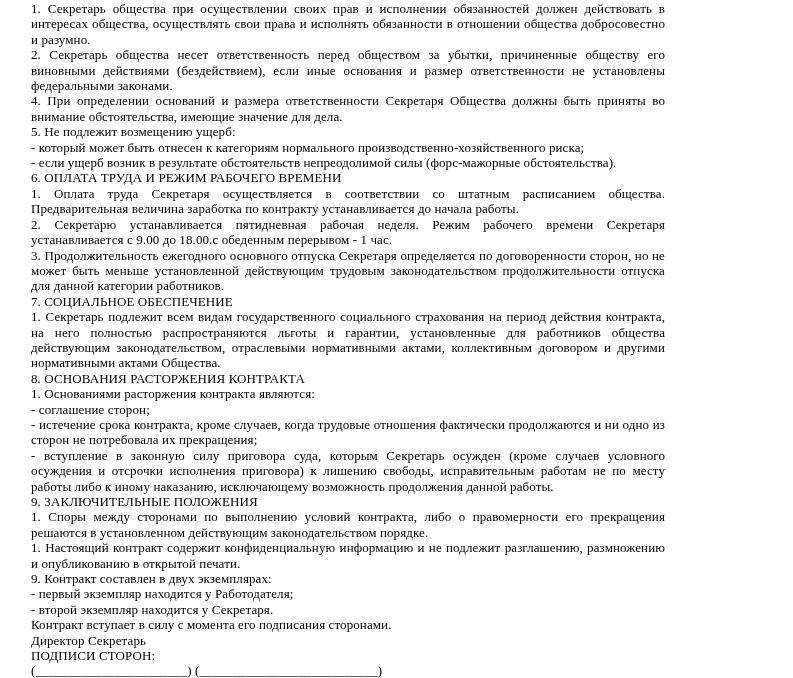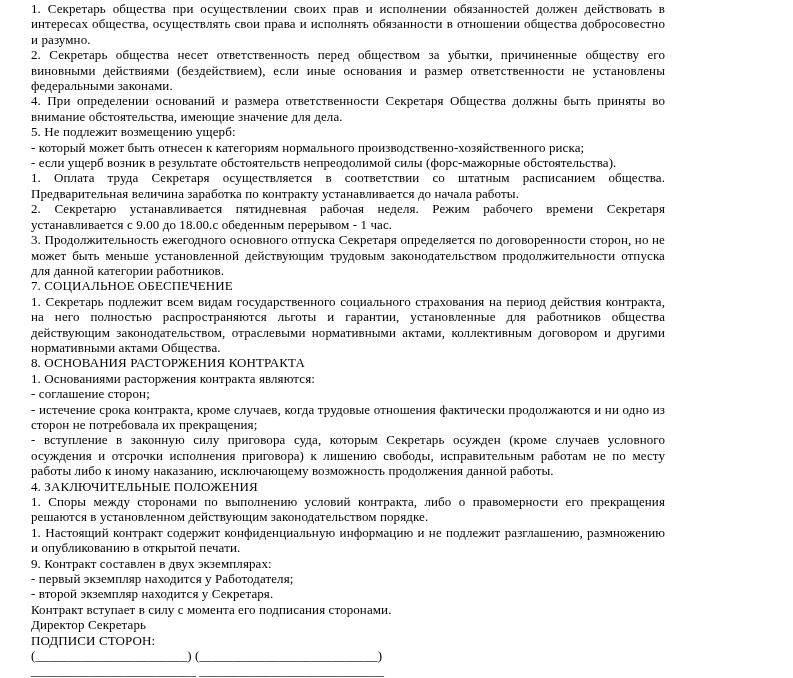--- a/index.html
+++ b/index.html
@@ -37,31 +37,32 @@
 </head>
 <body>
 
 <div class="page">
   <p>1. Секретарь общества при осуществлении своих прав и исполнении обязанностей должен действовать в интересах общества, осуществлять свои права и исполнять обязанности в отношении общества добросовестно и разумно.</p>
   <p>2. Секретарь общества несет ответственность перед обществом за убытки, причиненные обществу его виновными действиями (бездействием), если иные основания и размер ответственности не установлены федеральными законами.</p>
   <p>4. При определении оснований и размера ответственности Секретаря Общества должны быть приняты во внимание обстоятельства, имеющие значение для дела.</p>
   <p>5. Не подлежит возмещению ущерб:</p>
   <p>- который может быть отнесен к категориям нормального производственно-хозяйственного риска;</p>
   <p>- если ущерб возник в результате обстоятельств непреодолимой силы (форс-мажорные обстоятельства).</p>
+  <p>6. ОПЛАТА ТРУДА И РЕЖИМ РАБОЧЕГО ВРЕМЕНИ</p>
   <p>1. Оплата труда Секретаря осуществляется в соответствии со штатным расписанием общества. Предварительная величина заработка по контракту устанавливается до начала работы.</p>
   <p>2. Секретарю устанавливается пятидневная рабочая неделя. Режим рабочего времени Секретаря устанавливается с 9.00 до 18.00.с обеденным перерывом - 1 час.</p>
   <p>3. Продолжительность ежегодного основного отпуска Секретаря определяется по договоренности сторон, но не может быть меньше установленной действующим трудовым законодательством продолжительности отпуска для данной категории работников.</p>
   <p>7. СОЦИАЛЬНОЕ ОБЕСПЕЧЕНИЕ</p>
   <p>1. Секретарь подлежит всем видам государственного социального страхования на период действия контракта, на него полностью распространяются льготы и гарантии, установленные для работников общества действующим законодательством, отраслевыми нормативными актами, коллективным договором и другими нормативными актами Общества.</p>
   <p>8. ОСНОВАНИЯ РАСТОРЖЕНИЯ КОНТРАКТА</p>
   <p>1. Основаниями расторжения контракта являются:</p>
   <p>- соглашение сторон;</p>
   <p>- истечение срока контракта, кроме случаев, когда трудовые отношения фактически продолжаются и ни одно из сторон не потребовала их прекращения;</p>
   <p>- вступление в законную силу приговора суда, которым Секретарь осужден (кроме случаев условного осуждения и отсрочки исполнения приговора) к лишению свободы, исправительным работам не по месту работы либо к иному наказанию, исключающему возможность продолжения данной работы.</p>
-  <p>4. ЗАКЛЮЧИТЕЛЬНЫЕ ПОЛОЖЕНИЯ</p>
+  <p>9. ЗАКЛЮЧИТЕЛЬНЫЕ ПОЛОЖЕНИЯ</p>
   <p>1. Споры между сторонами по выполнению условий контракта, либо о правомерности его прекращения решаются в установленном действующим законодательством порядке.</p>
   <p>1. Настоящий контракт содержит конфиденциальную информацию и не подлежит разглашению, размножению и опубликованию в открытой печати.</p>
   <p>9. Контракт составлен в двух экземплярах:</p>
   <p>- первый экземпляр находится у Работодателя;</p>
   <p>- второй экземпляр находится у Секретаря.</p>
   <p>Контракт вступает в силу с момента его подписания сторонами.</p>
   <p>Директор Секретарь</p>
   <p>ПОДПИСИ СТОРОН:</p>
   <p class="sig">(_______________________) (___________________________)</p>
   <p class="sig">_________________________ ____________________________</p>

